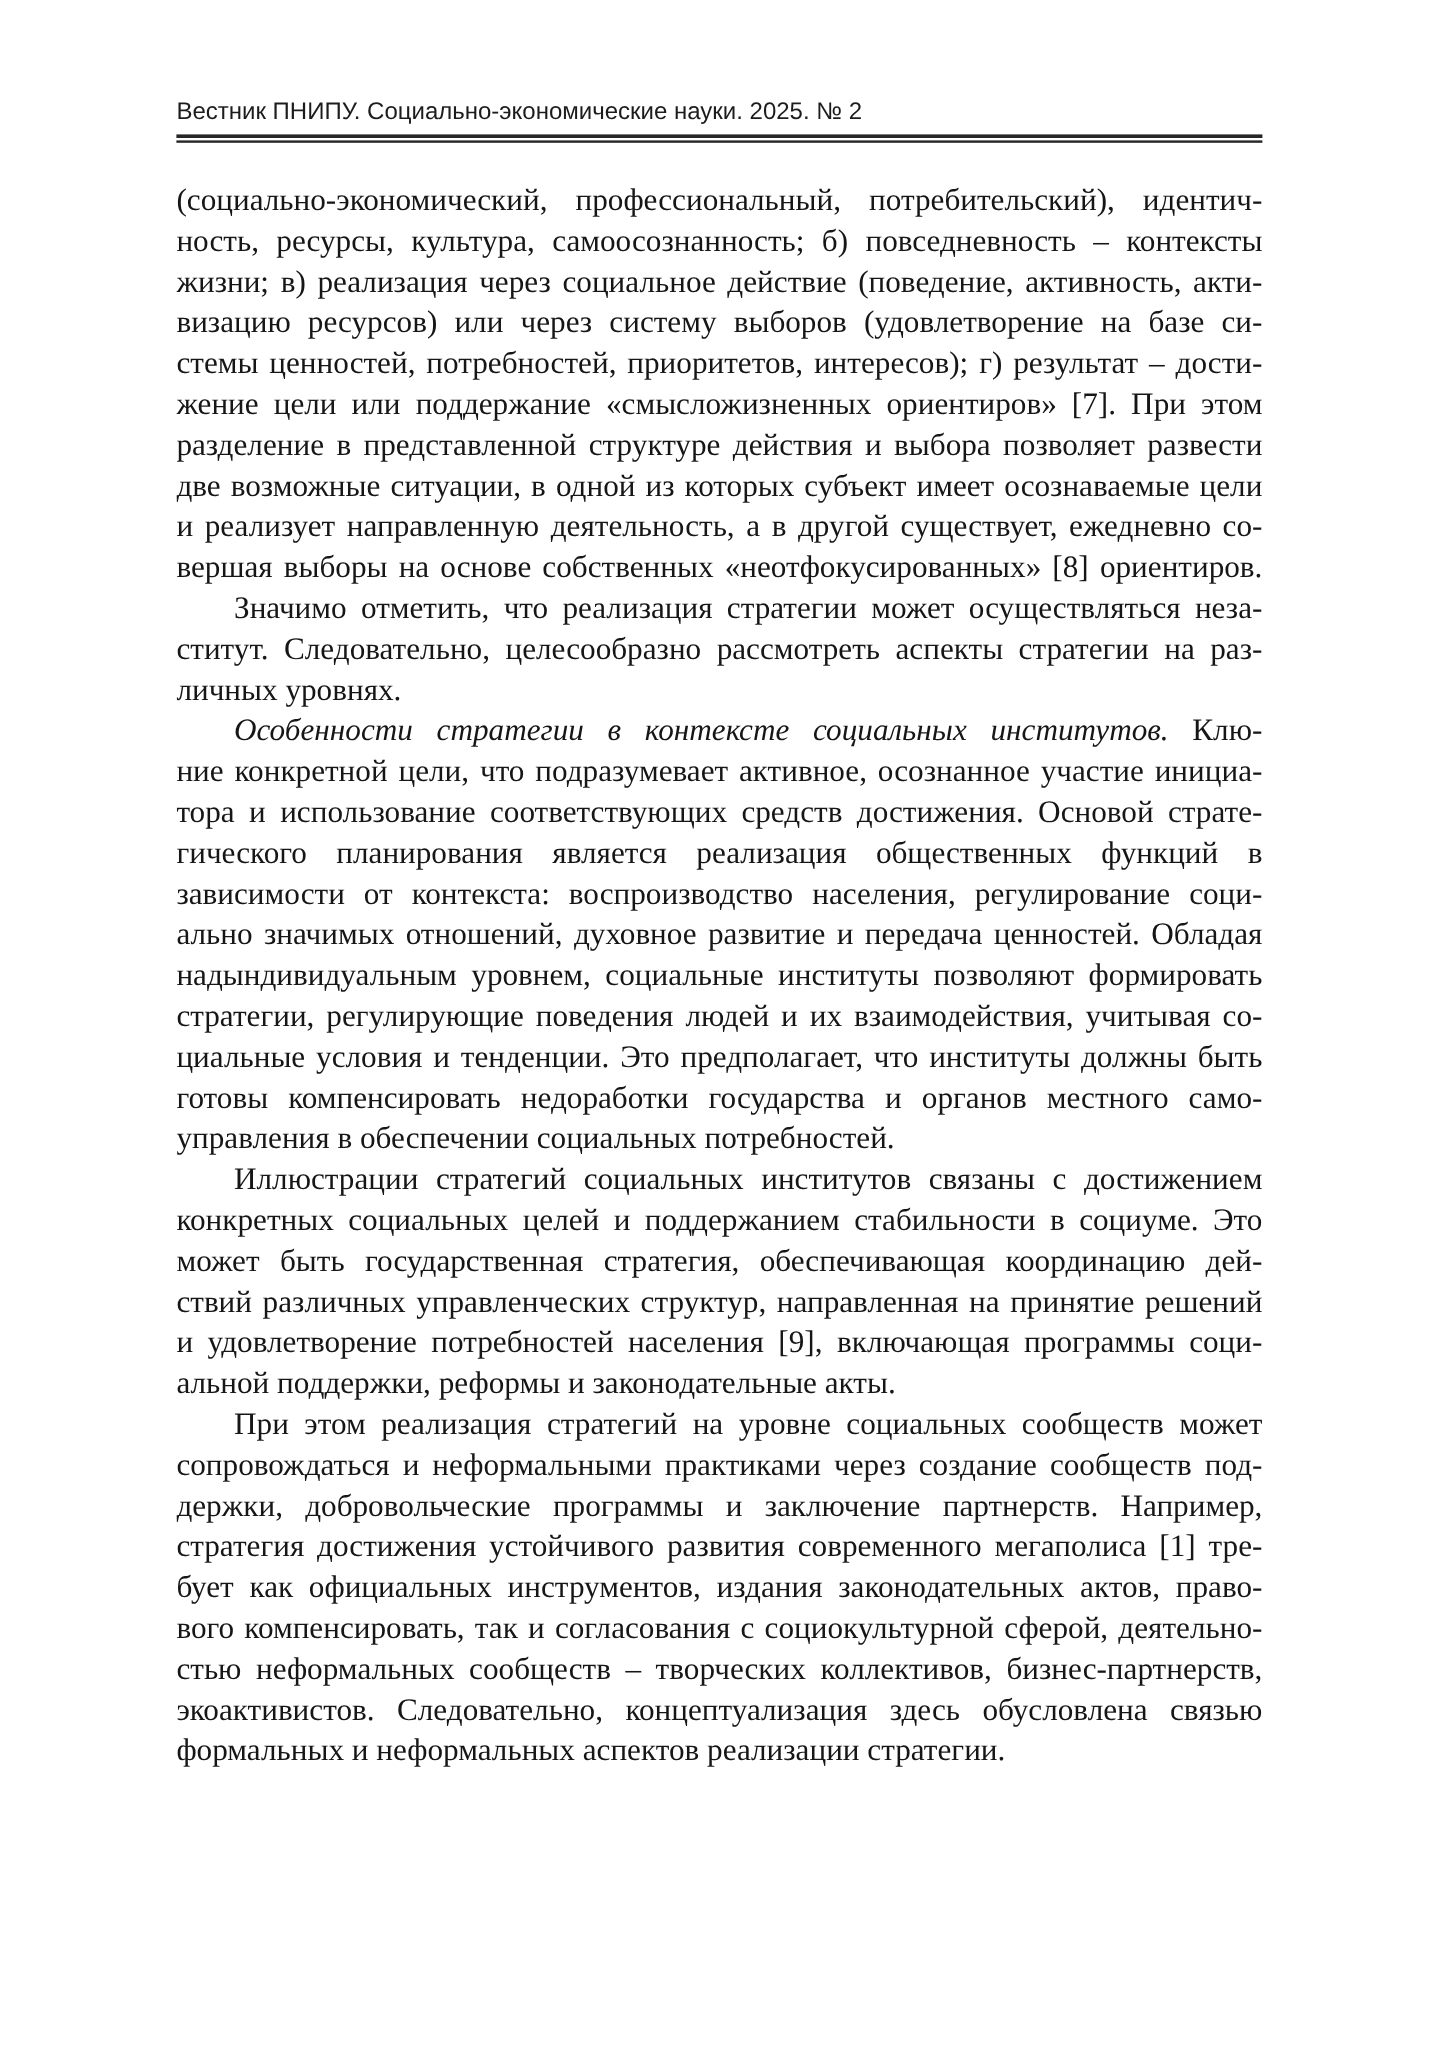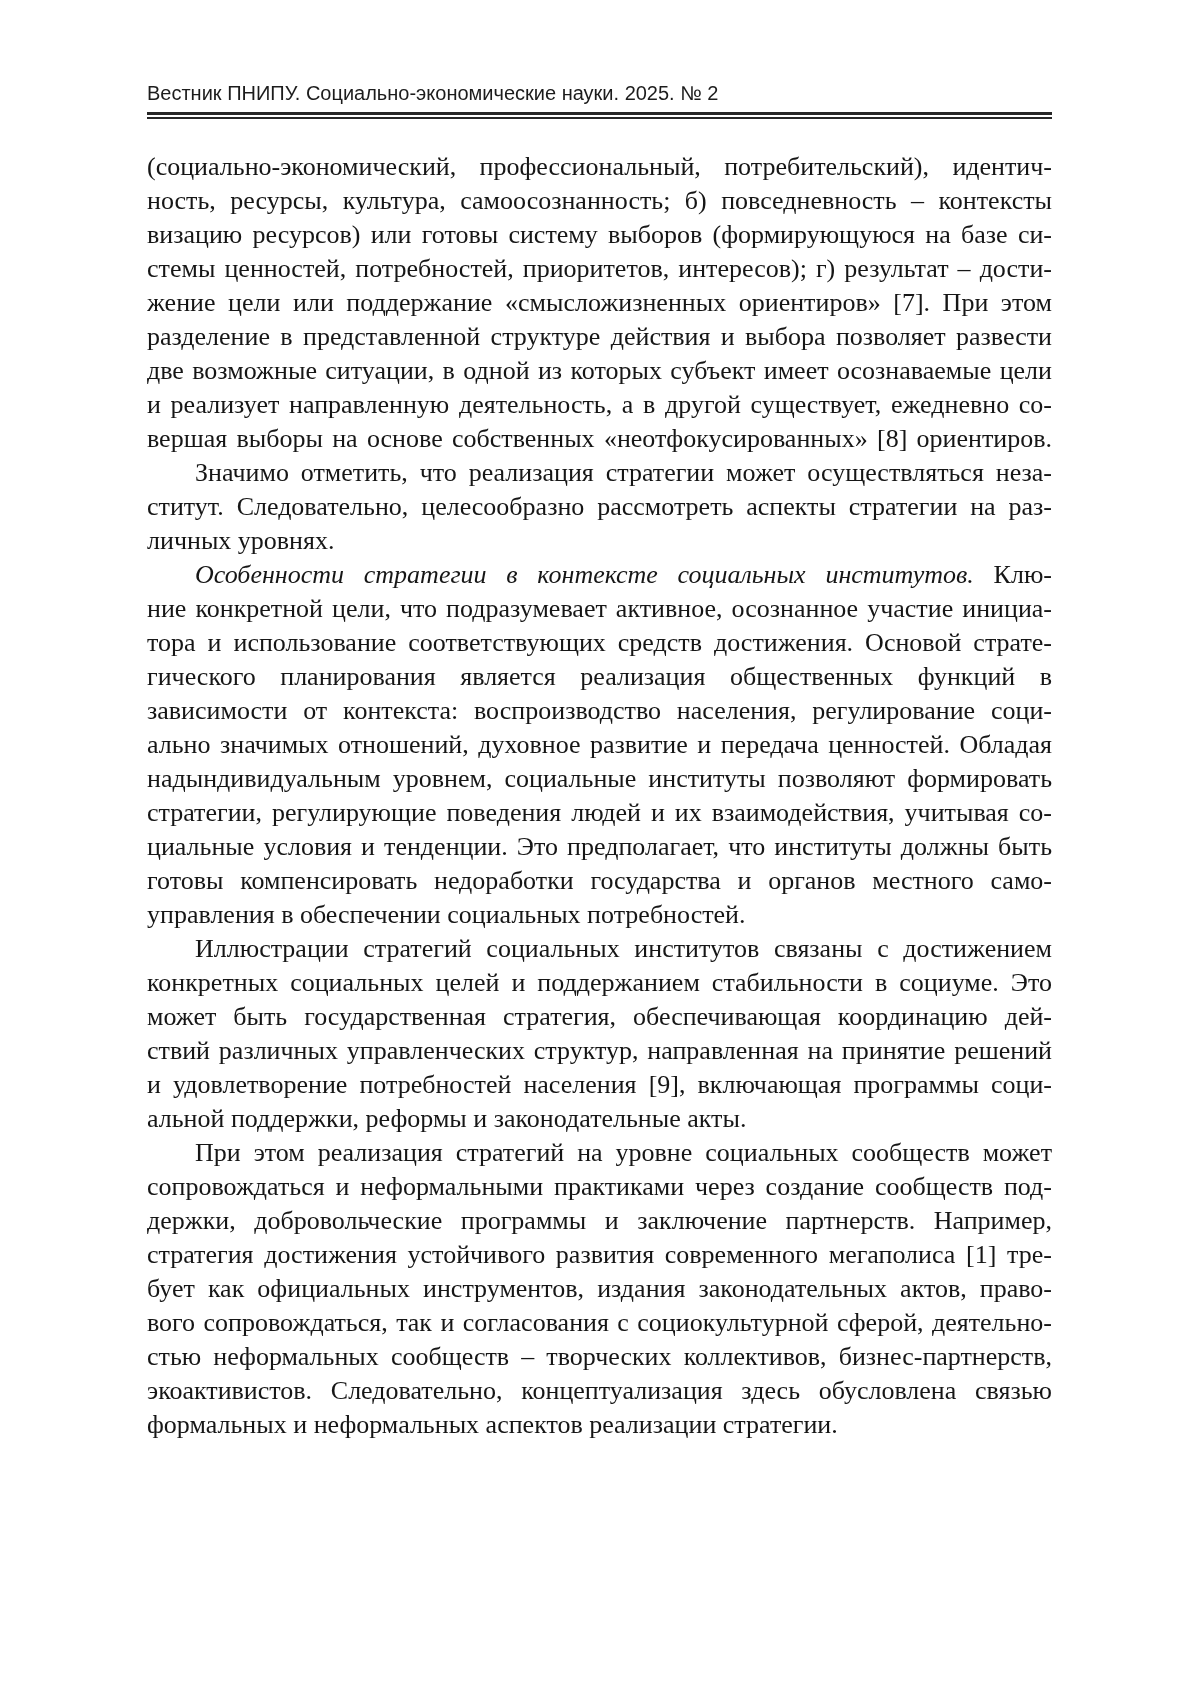--- a/index.html
+++ b/index.html
@@ -85,21 +85,22 @@
 </head>
 <body>
 
 <div class="page">
   <div class="running-header">Вестник ПНИПУ. Социально-экономические науки. 2025. № 2</div>
   <div class="header-rule"></div>
   <div class="text-block">
       <div class="para">
         <div class="line">(социально-экономический, профессиональный, потребительский), идентич-</div>
         <div class="line">ность, ресурсы, культура, самоосознанность; б) повседневность – контексты</div>
-        <div class="line">визацию ресурсов) или готовы систему выборов (формирующуюся на базе си-</div>
+        <div class="line">жизни; в) реализация через социальное действие (поведение, активность, акти-</div>
+        <div class="line">визацию ресурсов) или через систему выборов (удовлетворение на базе си-</div>
         <div class="line">стемы ценностей, потребностей, приоритетов, интересов); г) результат – дости-</div>
         <div class="line">жение цели или поддержание «смысложизненных ориентиров» [7]. При этом</div>
         <div class="line">разделение в представленной структуре действия и выбора позволяет развести</div>
         <div class="line">две возможные ситуации, в одной из которых субъект имеет осознаваемые цели</div>
         <div class="line">и реализует направленную деятельность, а в другой существует, ежедневно со-</div>
         <div class="line">вершая выборы на основе собственных «неотфокусированных» [8] ориентиров.</div>
       </div>
       <div class="para">
         <div class="line indent">Значимо отметить, что реализация стратегии может осуществляться неза-</div>
         <div class="line">ститут. Следовательно, целесообразно рассмотреть аспекты стратегии на раз-</div>
@@ -125,21 +126,21 @@
         <div class="line">ствий различных управленческих структур, направленная на принятие решений</div>
         <div class="line">и удовлетворение потребностей населения [9], включающая программы соци-</div>
         <div class="line lastline">альной поддержки, реформы и законодательные акты.</div>
       </div>
       <div class="para">
         <div class="line indent">При этом реализация стратегий на уровне социальных сообществ может</div>
         <div class="line">сопровождаться и неформальными практиками через создание сообществ под-</div>
         <div class="line">держки, добровольческие программы и заключение партнерств. Например,</div>
         <div class="line">стратегия достижения устойчивого развития современного мегаполиса [1] тре-</div>
         <div class="line">бует как официальных инструментов, издания законодательных актов, право-</div>
-        <div class="line">вого сопровождаться, так и согласования с социокультурной сферой, деятельно-</div>
+        <div class="line">вого компенсировать, так и согласования с социокультурной сферой, деятельно-</div>
         <div class="line">стью неформальных сообществ – творческих коллективов, бизнес-партнерств,</div>
         <div class="line">экоактивистов. Следовательно, концептуализация здесь обусловлена связью</div>
         <div class="line lastline">формальных и неформальных аспектов реализации стратегии.</div>
       </div>
     </div>
   <div class="footer-rule"></div>
   <div class="page-number">70</div>
 </div>
 
 </body></html>

